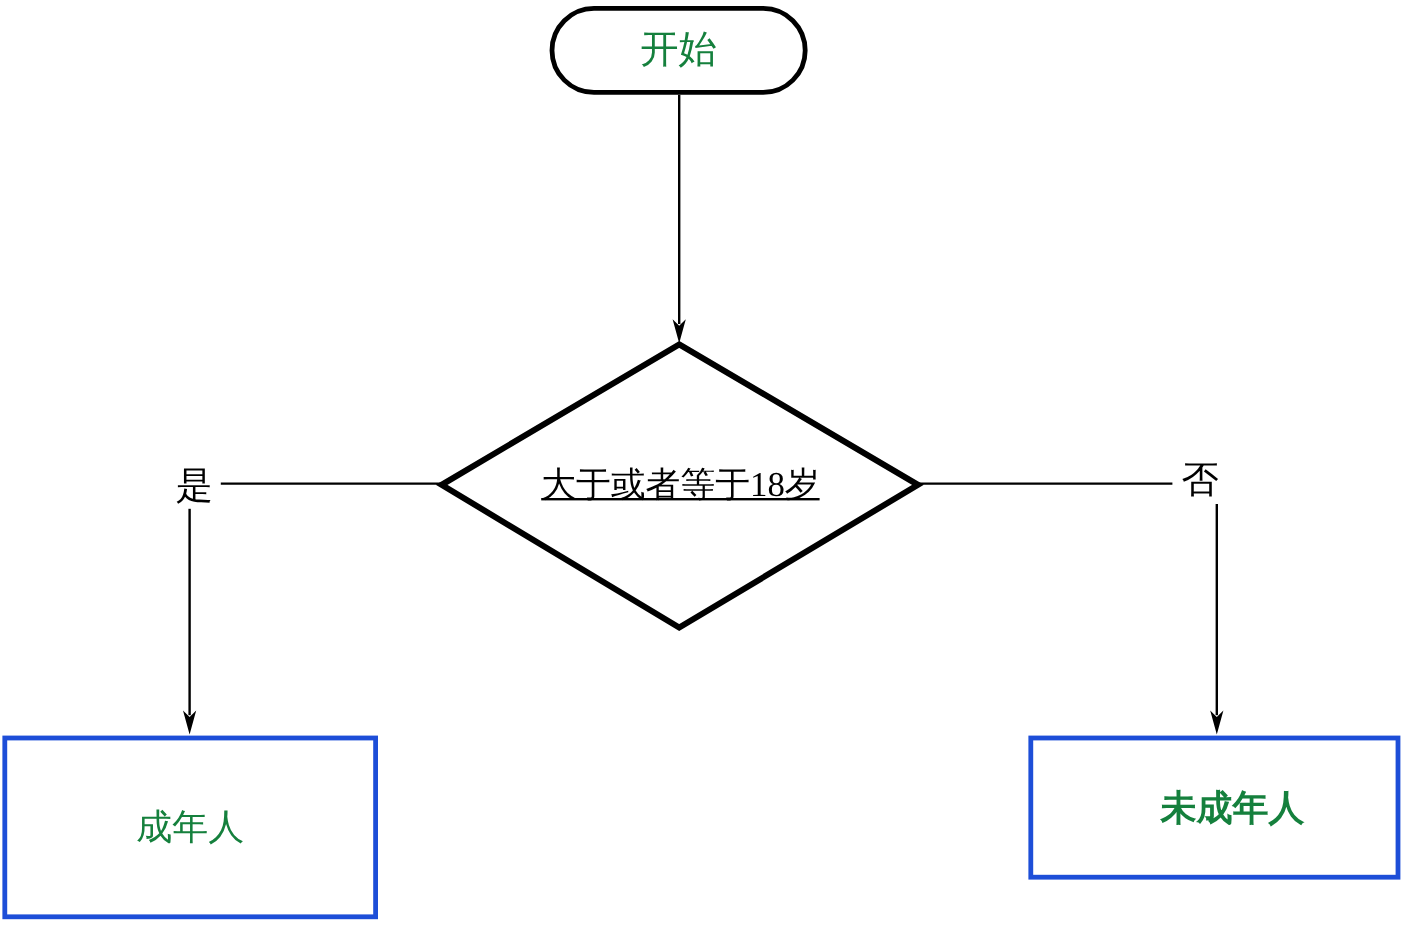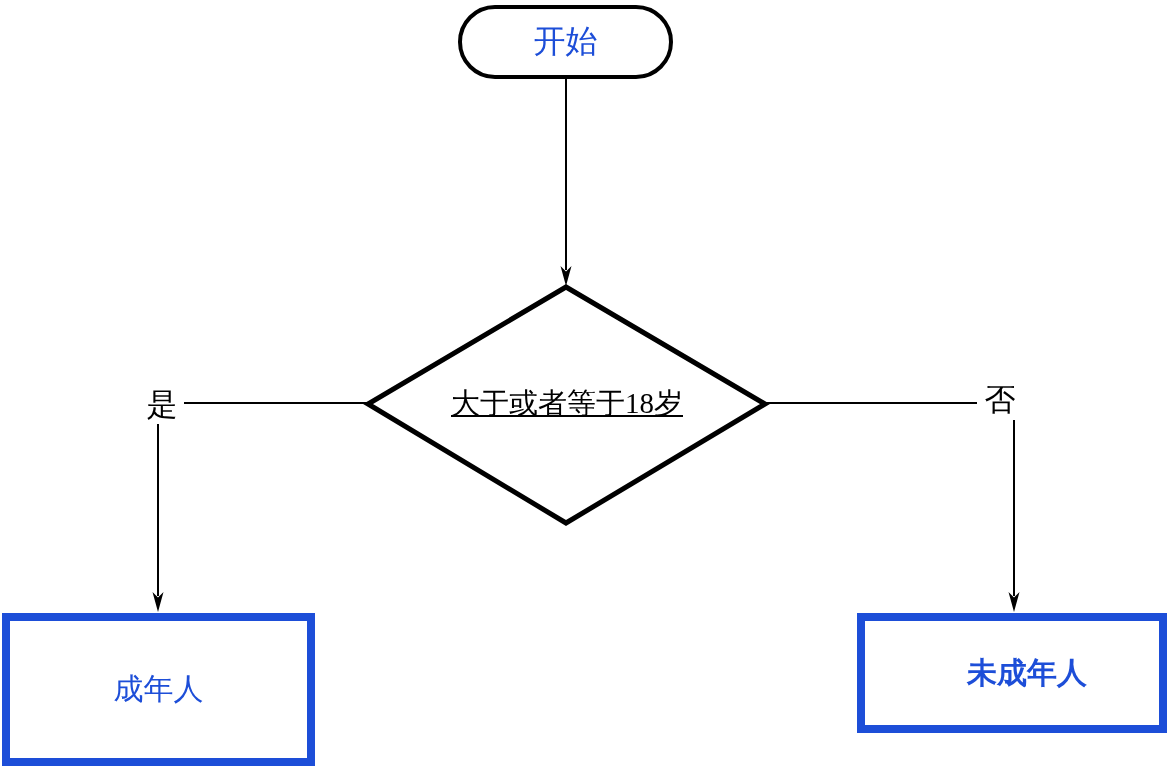--- a/index.html
+++ b/index.html
@@ -23,34 +23,34 @@
     left: 0;
     top: 0;
   }
   .node {
     position: absolute;
     box-sizing: border-box;
     display: flex;
     align-items: center;
     justify-content: center;
     background: #ffffff;
-    color: #1d4ed8;
+    color: #15803d;
     text-align: center;
   }
   .stadium {
     left: 458px;
     top: 5px;
     width: 215px;
     height: 74px;
     border: 4px solid #000000;
     border-radius: 37px;
     font-size: 32px;
   }
   .rect {
-    border: 8px solid #1d4ed8;
+    border: 4px solid #1d4ed8;
     font-size: 30px;
   }
   .rect-left {
     left: 2px;
     top: 613px;
     width: 313px;
     height: 153px;
   }
   .rect-right {
     left: 857px;

